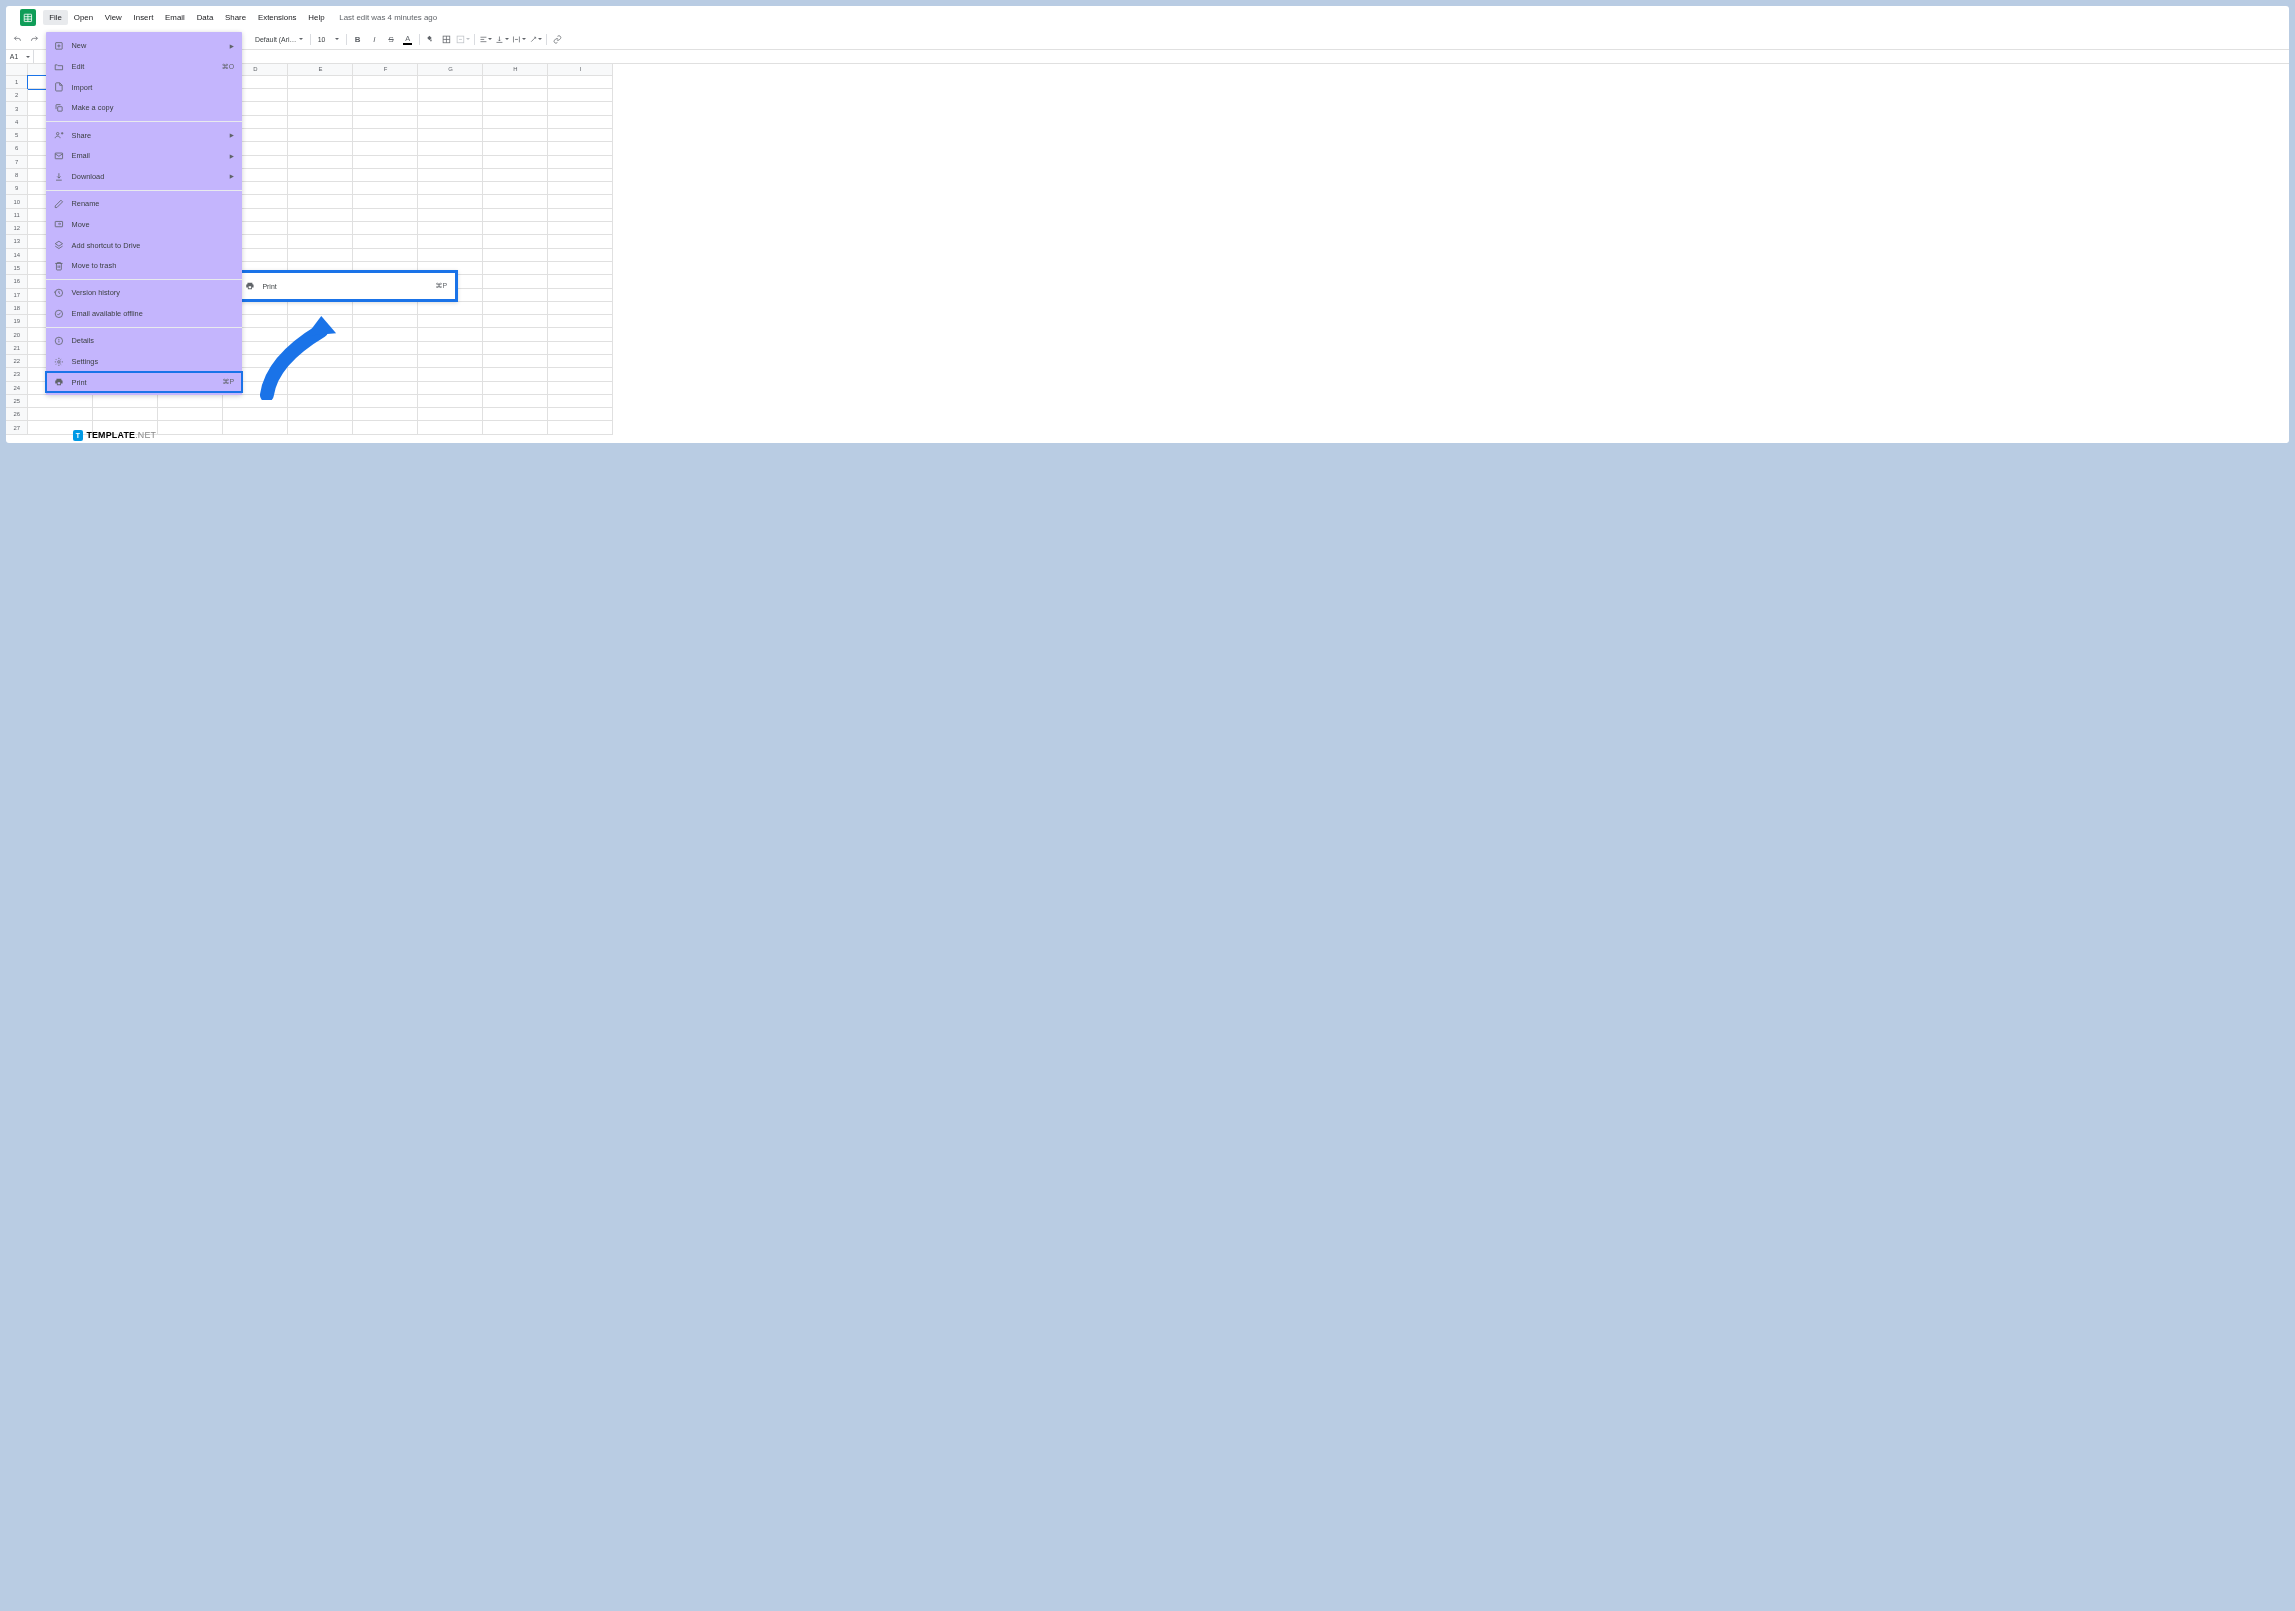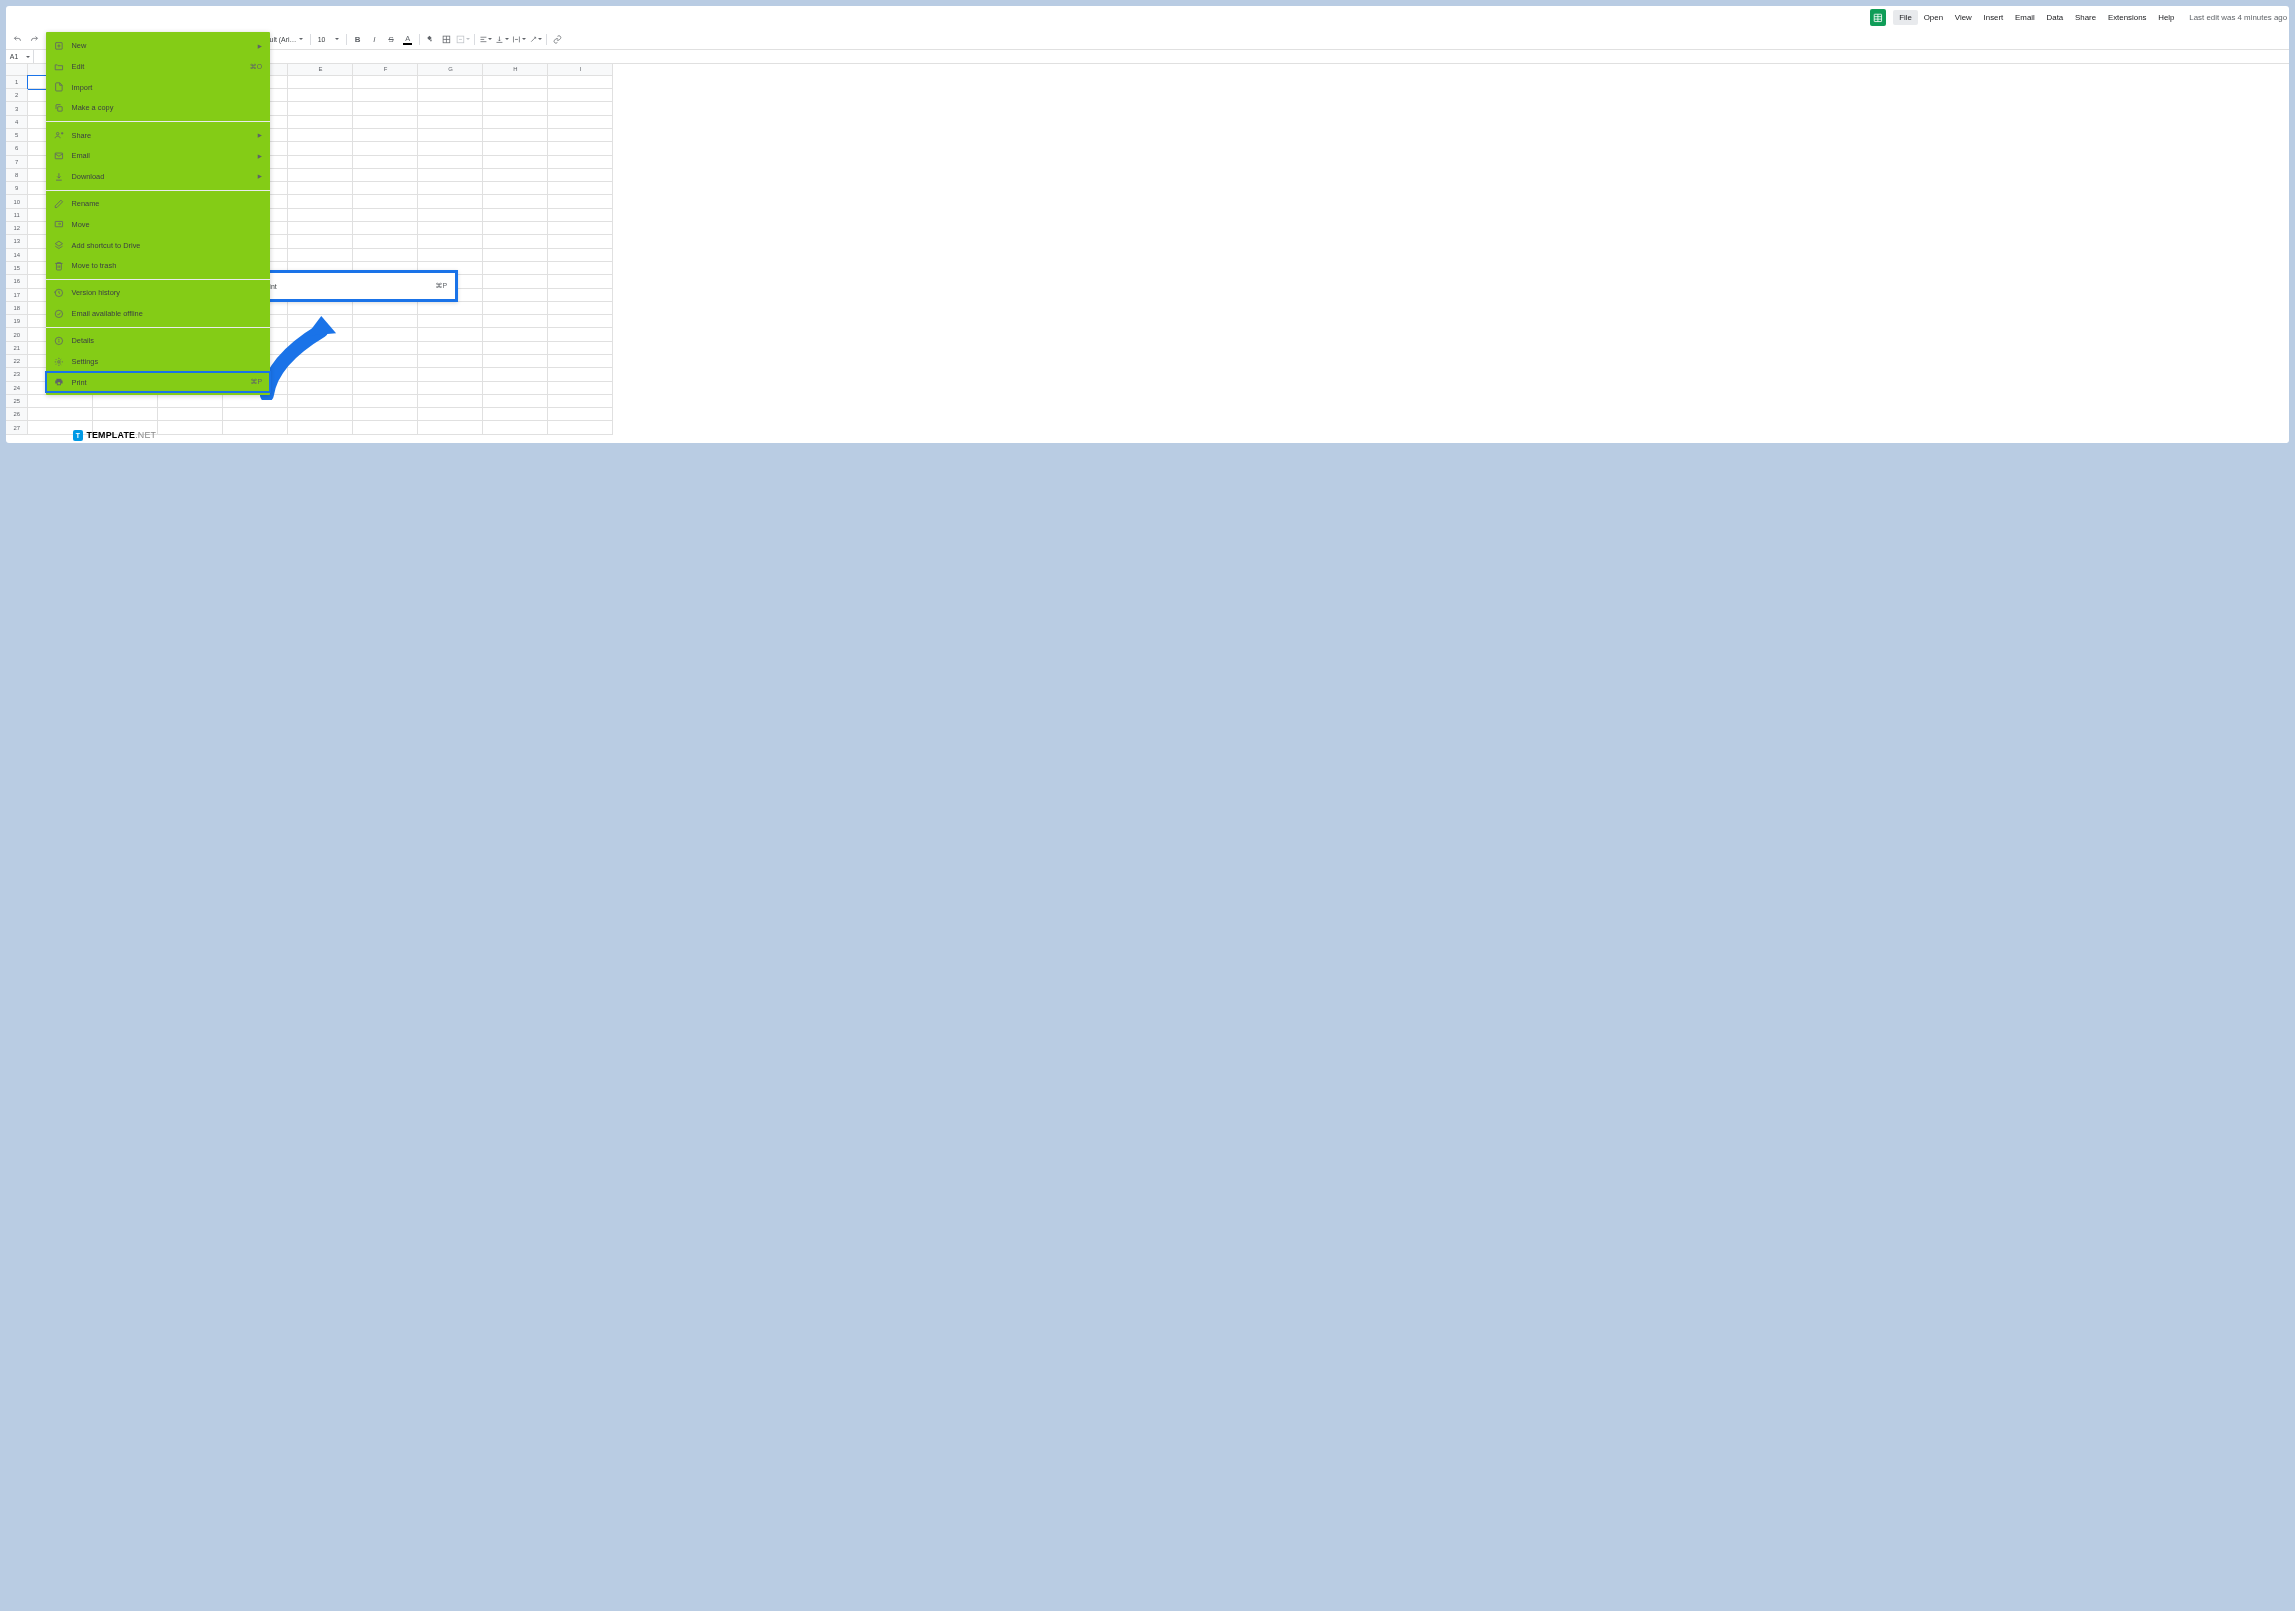--- a/index.html
+++ b/index.html
@@ -1,18 +1,18 @@
 <!DOCTYPE html>
 <html style="font-size:7.9px"><head>
 <meta charset="utf-8">
 <style>
 * { box-sizing: border-box; margin: 0; padding: 0; }
 body { font-family: Arial, sans-serif; background: #b9cce3; padding: 5.9px; font-size: 6.9px; color: #333; }
 .window { background: #fff; border-radius: 3px; overflow: hidden; position: relative; height: 437px; }
-.topbar { display: flex; align-items: center; height: 23.6px; padding: 0 2px; justify-content: flex-end; }
+.topbar { display: flex; align-items: center; height: 23.6px; padding: 0 10px; }
 .logo { width: 16.7px; height: 16.7px; background: #0f9d58; border-radius: 2px; display: flex; align-items: center; justify-content: center; margin-right: 6.9px; margin-left: 3.9px; }
 .logo svg { width: 9.8px; height: 9.8px; }
 .menubar { display: flex; align-items: center; gap: 0; }
 .menubar-item { padding: 3px 5.9px; font-size: 7.9px; color: #202124; cursor: pointer; border-radius: 2px; }
 .menubar-item.active { background: #e8eaed; }
 .last-edit { margin-left: 8.9px; font-size: 7.9px; color: #5f6368; cursor: pointer; }
 .toolbar { display: flex; align-items: center; height: 20.7px; padding: 0 3.9px; border-bottom: 0.5px solid #e0e0e0; gap: 1px; }
 .tb-btn { width: 15.7px; height: 15.7px; display: flex; align-items: center; justify-content: center; color: #5f6368; cursor: pointer; border-radius: 1.5px; }
 .tb-sep { width: 0.5px; height: 10.8px; background: #dadce0; margin: 0 2px; }
 .tb-select { display: flex; align-items: center; padding: 0 3.9px; height: 13.8px; font-size: 6.9px; color: #3c4043; cursor: pointer; gap: 3px; }
@@ -21,21 +21,21 @@
 .namebox { width: 28.5px; border-right: 0.5px solid #dadce0; display: flex; align-items: center; padding: 0 3.9px; font-size: 6.9px; color: #3c4043; justify-content: space-between; }
 .sheet { position: relative; }
 .col-headers { display: flex; height: 11.8px; }
 .corner { width: 22.6px; background: #f8f9fa; border-right: 0.5px solid #e0e0e0; border-bottom: 0.5px solid #e0e0e0; }
 .col-h { width: 65px; background: #f8f9fa; border-right: 0.5px solid #e0e0e0; border-bottom: 0.5px solid #e0e0e0; display: flex; align-items: center; justify-content: center; font-size: 5.9px; color: #5f6368; }
 .rows { }
 .row { display: flex; height: 13.3px; }
 .row-h { width: 22.6px; background: #f8f9fa; border-right: 0.5px solid #e0e0e0; border-bottom: 0.5px solid #e0e0e0; display: flex; align-items: center; justify-content: center; font-size: 5.9px; color: #5f6368; }
 .cell { width: 65px; border-right: 0.5px solid #e0e0e0; border-bottom: 0.5px solid #e0e0e0; }
 .cell.active { outline: 1px solid #1a73e8; outline-offset: -0.5px; }
-.dropdown { position: absolute; top: 26.6px; left: 40px; width: 224px; background: #84cc16; box-shadow: 0 1px 4.9px rgba(0,0,0,0.2); border-radius: 1px; padding: 3px 0; z-index: 10; font-size: 7.4px; }
+.dropdown { position: absolute; top: 26.6px; left: 40px; width: 196px; background: #c4b5fd; box-shadow: 0 1px 4.9px rgba(0,0,0,0.2); border-radius: 1px; padding: 3px 0; z-index: 10; font-size: 7.4px; }
 .dd-item { display: flex; align-items: center; height: 20.7px; padding: 0 7.9px; cursor: pointer; color: #3c4043; gap: 7.9px; position: relative; }
 .dd-icon { width: 9.8px; height: 9.8px; color: #5f6368; display: flex; align-items: center; justify-content: center; flex-shrink: 0; }
 .dd-label { flex: 1; }
 .dd-shortcut { font-size: 6.9px; color: #5f6368; }
 .dd-arrow { color: #5f6368; font-size: 5.4px; }
 .dd-sep { height: 0.5px; background: #e8eaed; margin: 3px 0; }
 .dd-item.highlight { outline: 2px solid #1a73e8; outline-offset: -1px; }
 .callout { position: absolute; top: 264px; left: 228px; width: 224px; background: #fff; border: 3.9px solid #1a73e8; box-shadow: 0 1px 3.9px rgba(0,0,0,0.15); z-index: 9; }
 .callout .dd-item { height: 26.6px; }
 .arrow-annot { position: absolute; top: 305px; left: 251px; z-index: 8; }

